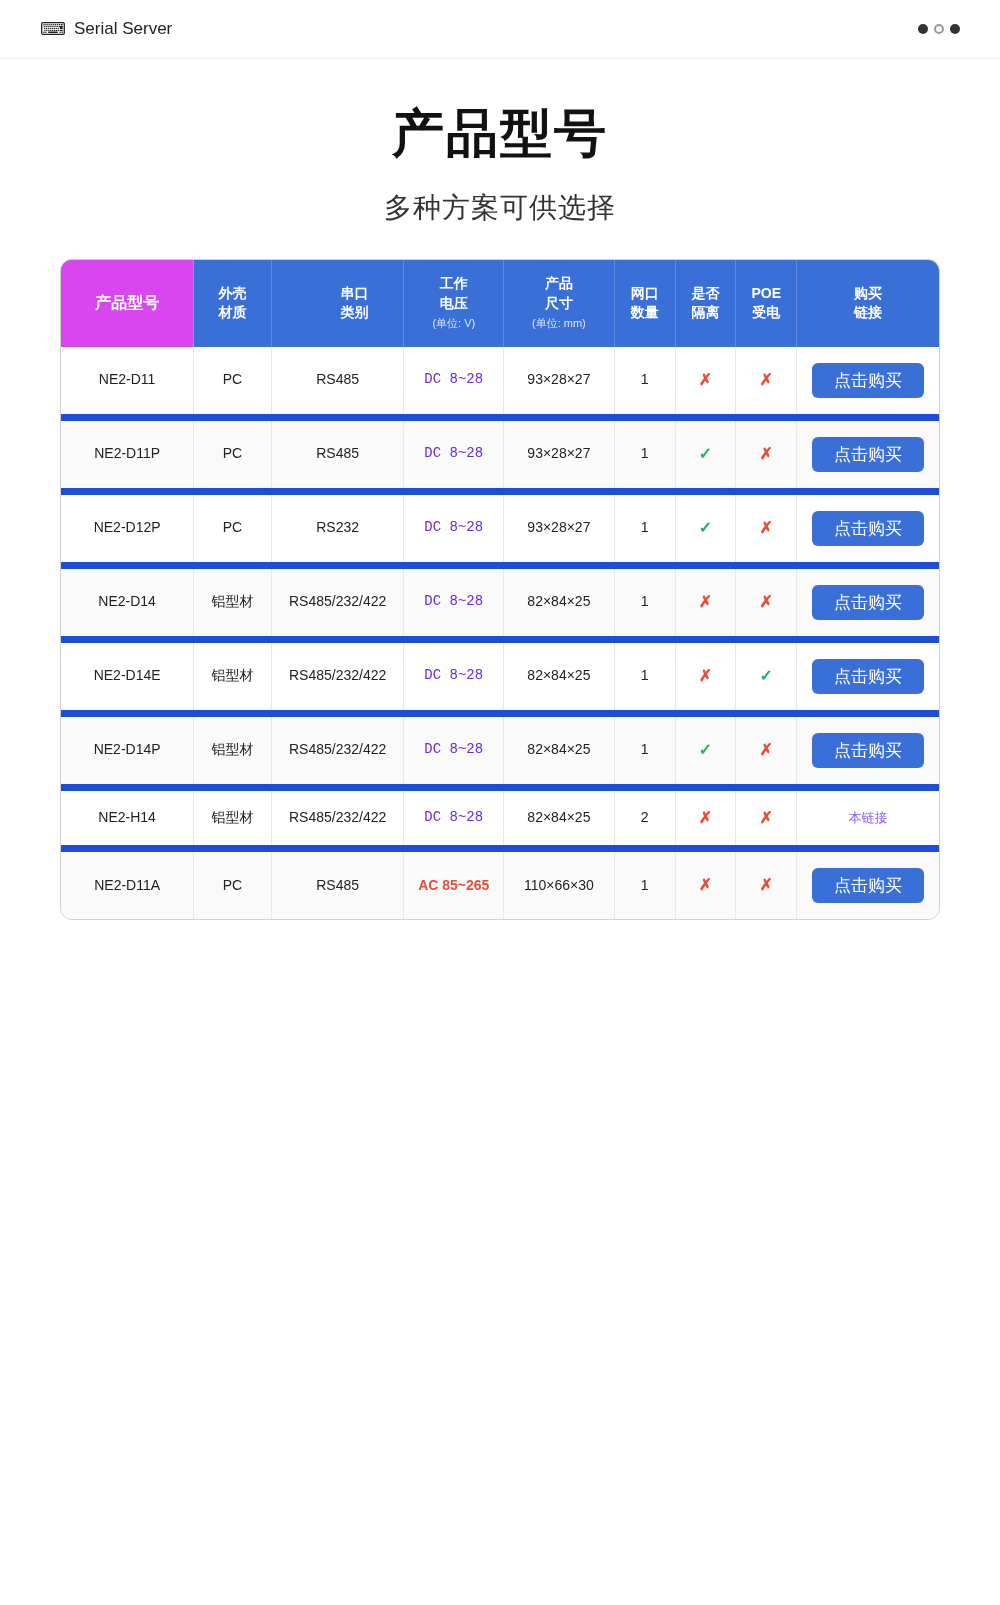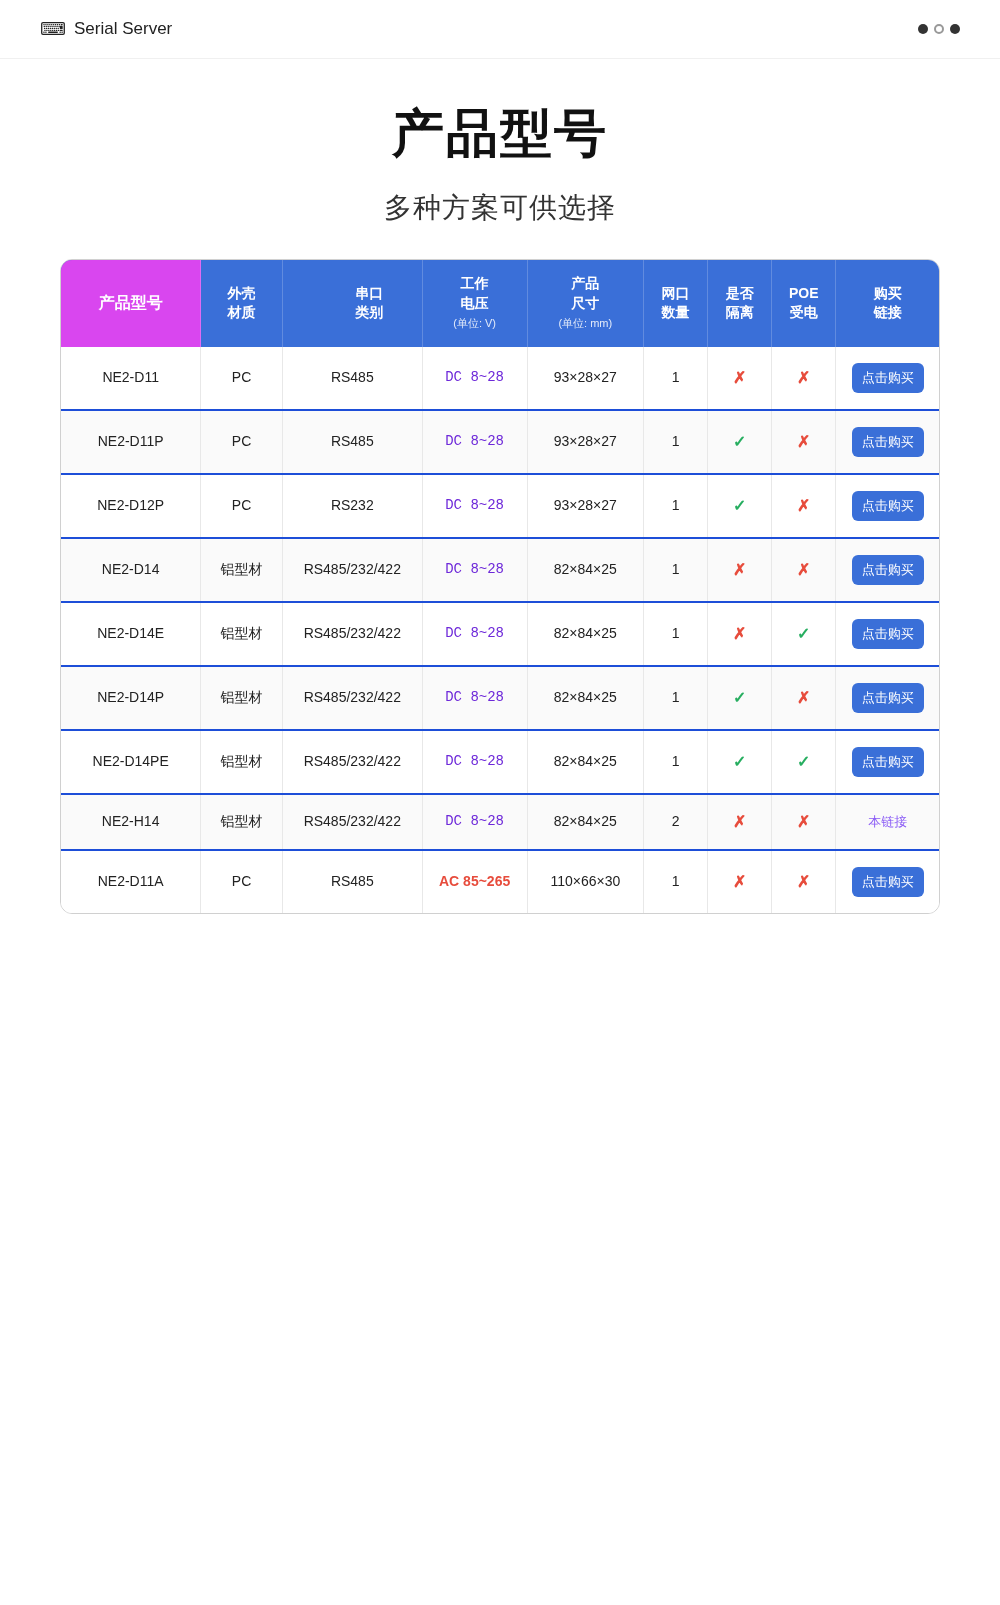--- a/index.html
+++ b/index.html
@@ -100,21 +100,21 @@
     }
 
     .header-sub {
       font-size: 11px;
       font-weight: 400;
       opacity: 0.85;
     }
 
     
     tbody tr {
-      border-bottom: 2px solid #1d4ed8;
+      border-bottom: 7px solid #1d4ed8;
     }
     tbody tr:last-child { border-bottom: none; }
 
     tbody td {
       padding: 16px 8px;
       text-align: center;
       color: #222;
       border-right: 1px solid #e8e8e8;
       font-size: 14px;
       line-height: 1.4;
@@ -129,22 +129,22 @@
 
     .voltage-red { color: #e74c3c; font-weight: 600; }
     .voltage-normal { color: #6d28d9; font-family: Liberation Mono, monospace; }
 
     .buy-btn {
       display: inline-block;
       background: #3a6fd8;
       color: #fff;
       border: none;
       border-radius: 6px;
-      padding: 6px 10px;
-      font-size: 13px;
+      padding: 6px 22px;
+      font-size: 17px;
       cursor: pointer;
       white-space: nowrap;
       font-weight: 500;
     }
 
     .link-text {
       color: #8b5cf6;
       font-size: 13px;
     }
 
@@ -254,31 +254,20 @@
             <td>铝型材</td>
             <td>RS485/232/422</td>
             <td class="voltage-normal">DC 8~28</td>
             <td>82×84×25</td>
             <td>1</td>
             <td><span class="check">✓</span></td>
             <td><span class="cross">✗</span></td>
             <td><button class="buy-btn">点击购买</button></td>
           </tr>
           <tr>
-            <td>NE2-D14PE</td>
-            <td>铝型材</td>
-            <td>RS485/232/422</td>
-            <td class="voltage-normal">DC 8~28</td>
-            <td>82×84×25</td>
-            <td>1</td>
-            <td><span class="check">✓</span></td>
-            <td><span class="check">✓</span></td>
-            <td><button class="buy-btn">点击购买</button></td>
-          </tr>
-          <tr>
             <td>NE2-H14</td>
             <td>铝型材</td>
             <td>RS485/232/422</td>
             <td class="voltage-normal">DC 8~28</td>
             <td>82×84×25</td>
             <td>2</td>
             <td><span class="cross">✗</span></td>
             <td><span class="cross">✗</span></td>
             <td><span class="link-text">本链接</span></td>
           </tr>

